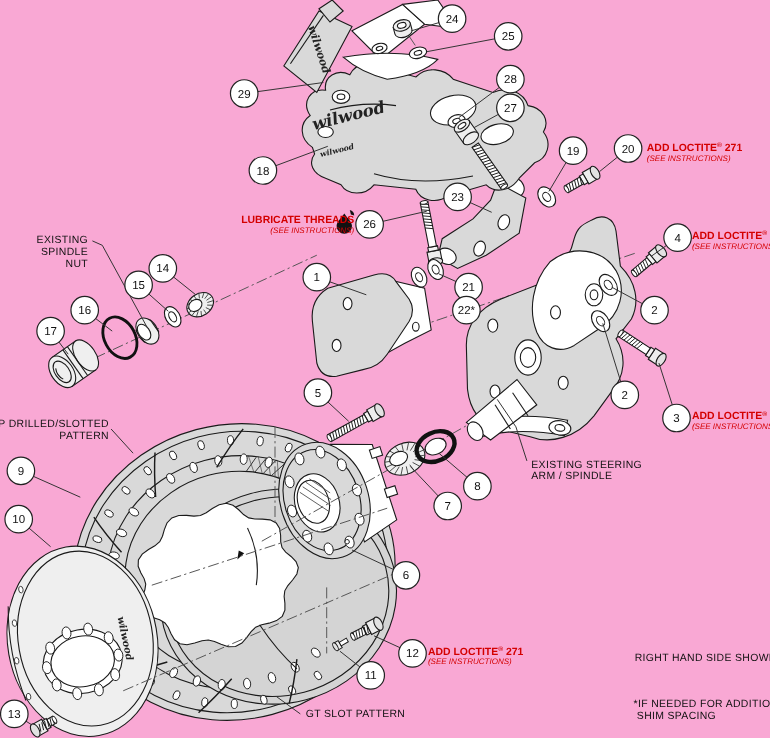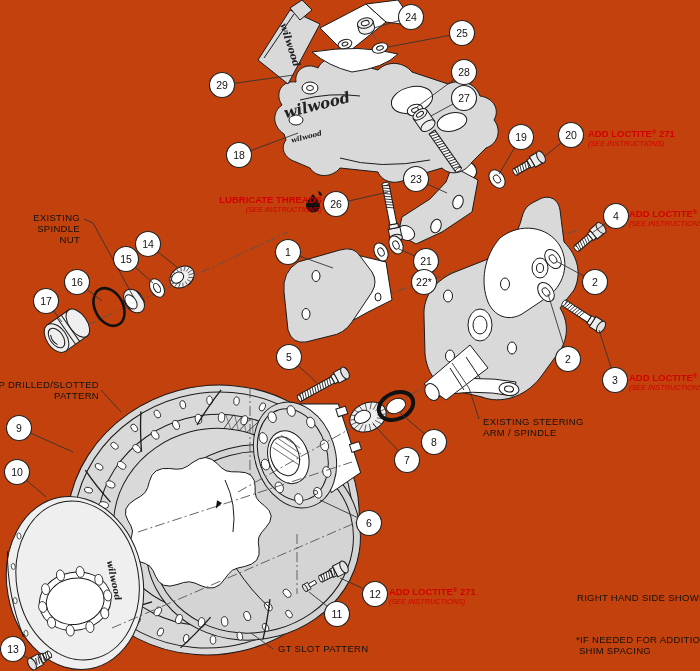--- a/index.html
+++ b/index.html
@@ -1,16 +1,16 @@
 <!DOCTYPE html>
 <html><head>
 <meta charset="utf-8">
 <style>
   html,body{margin:0;padding:0;background:#fff;}
-  #stage{width:700px;height:671px;position:relative;background:#c2410c;overflow:hidden;}
+  #stage{width:700px;height:671px;position:relative;background:#f9a8d4;overflow:hidden;}
   svg{display:block;}
   .ln{stroke:#1a1a1a;fill:none;stroke-width:1;}
   .part{stroke:#1a1a1a;stroke-width:1;fill:#d9d9d9;}
   .part-light{stroke:#1a1a1a;stroke-width:1;fill:#efefef;}
   .white{stroke:#1a1a1a;stroke-width:1;fill:#ffffff;}
   .cl{stroke:#555;stroke-width:0.9;fill:none;stroke-dasharray:10 3 2 3;}
   .leader{stroke:#333;stroke-width:0.9;fill:none;}
   text{font-family:"Liberation Sans",sans-serif;}
   .logo{font-family:"DejaVu Serif",serif;font-style:italic;font-weight:bold;fill:#222;}
 </style>

